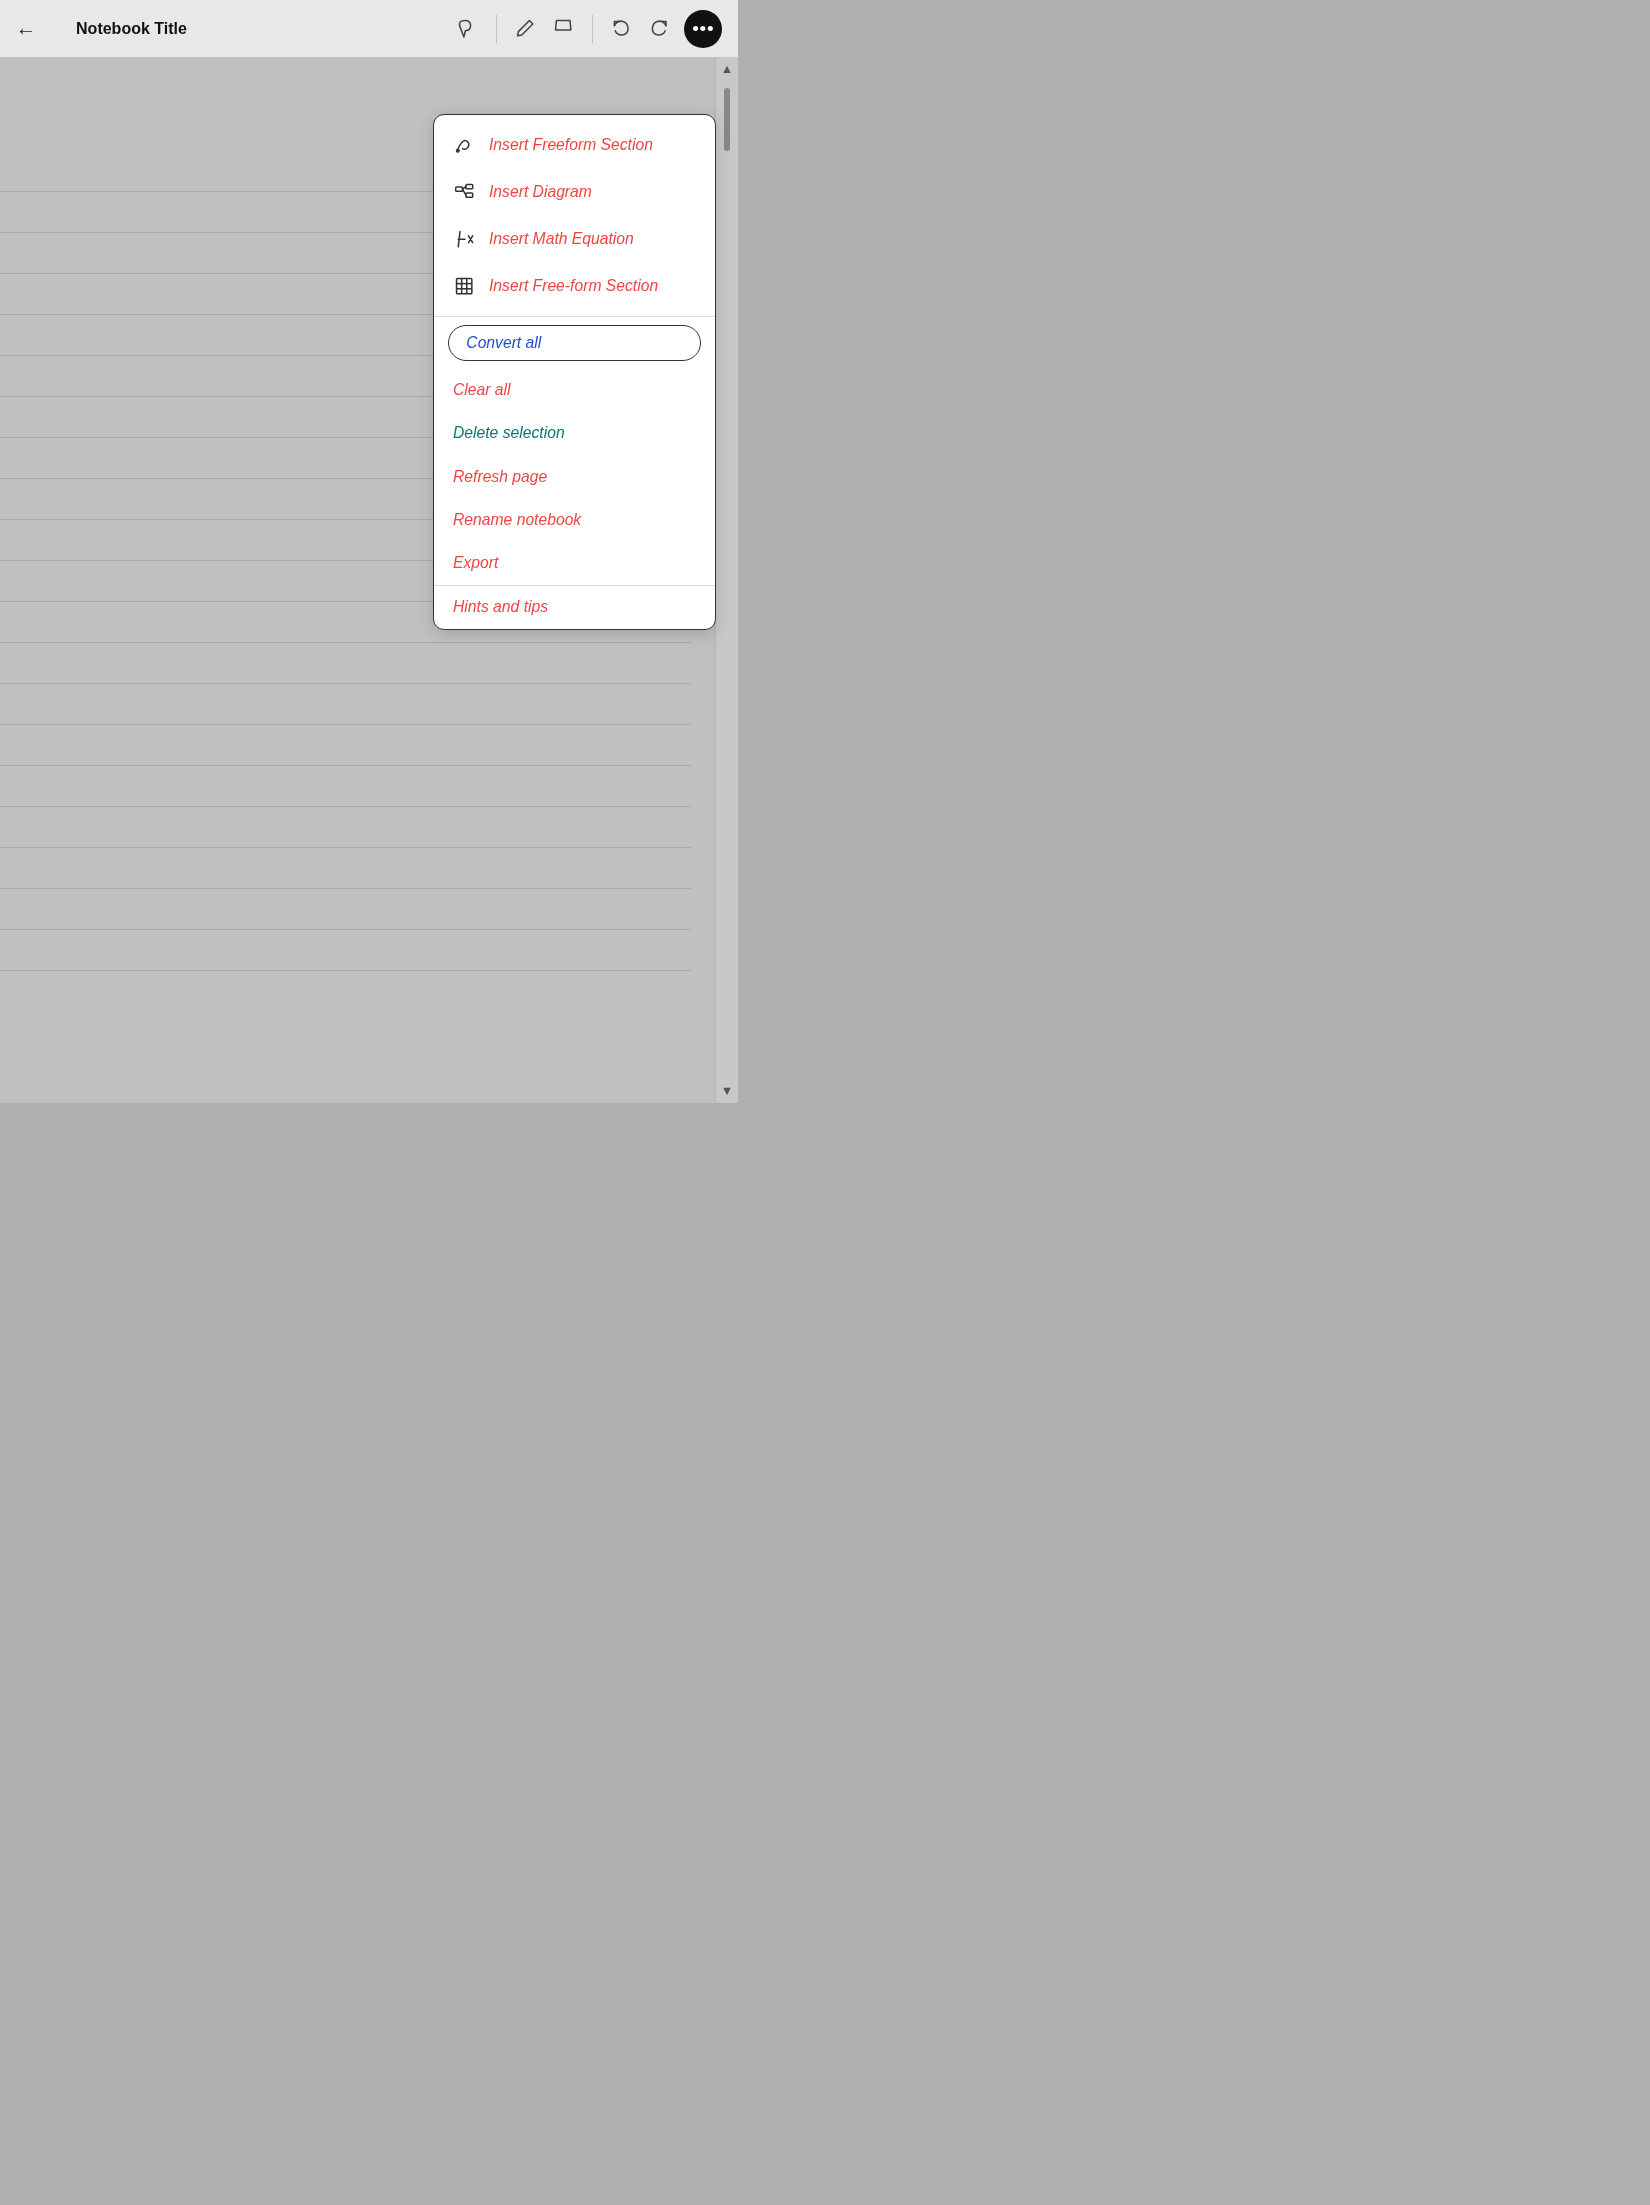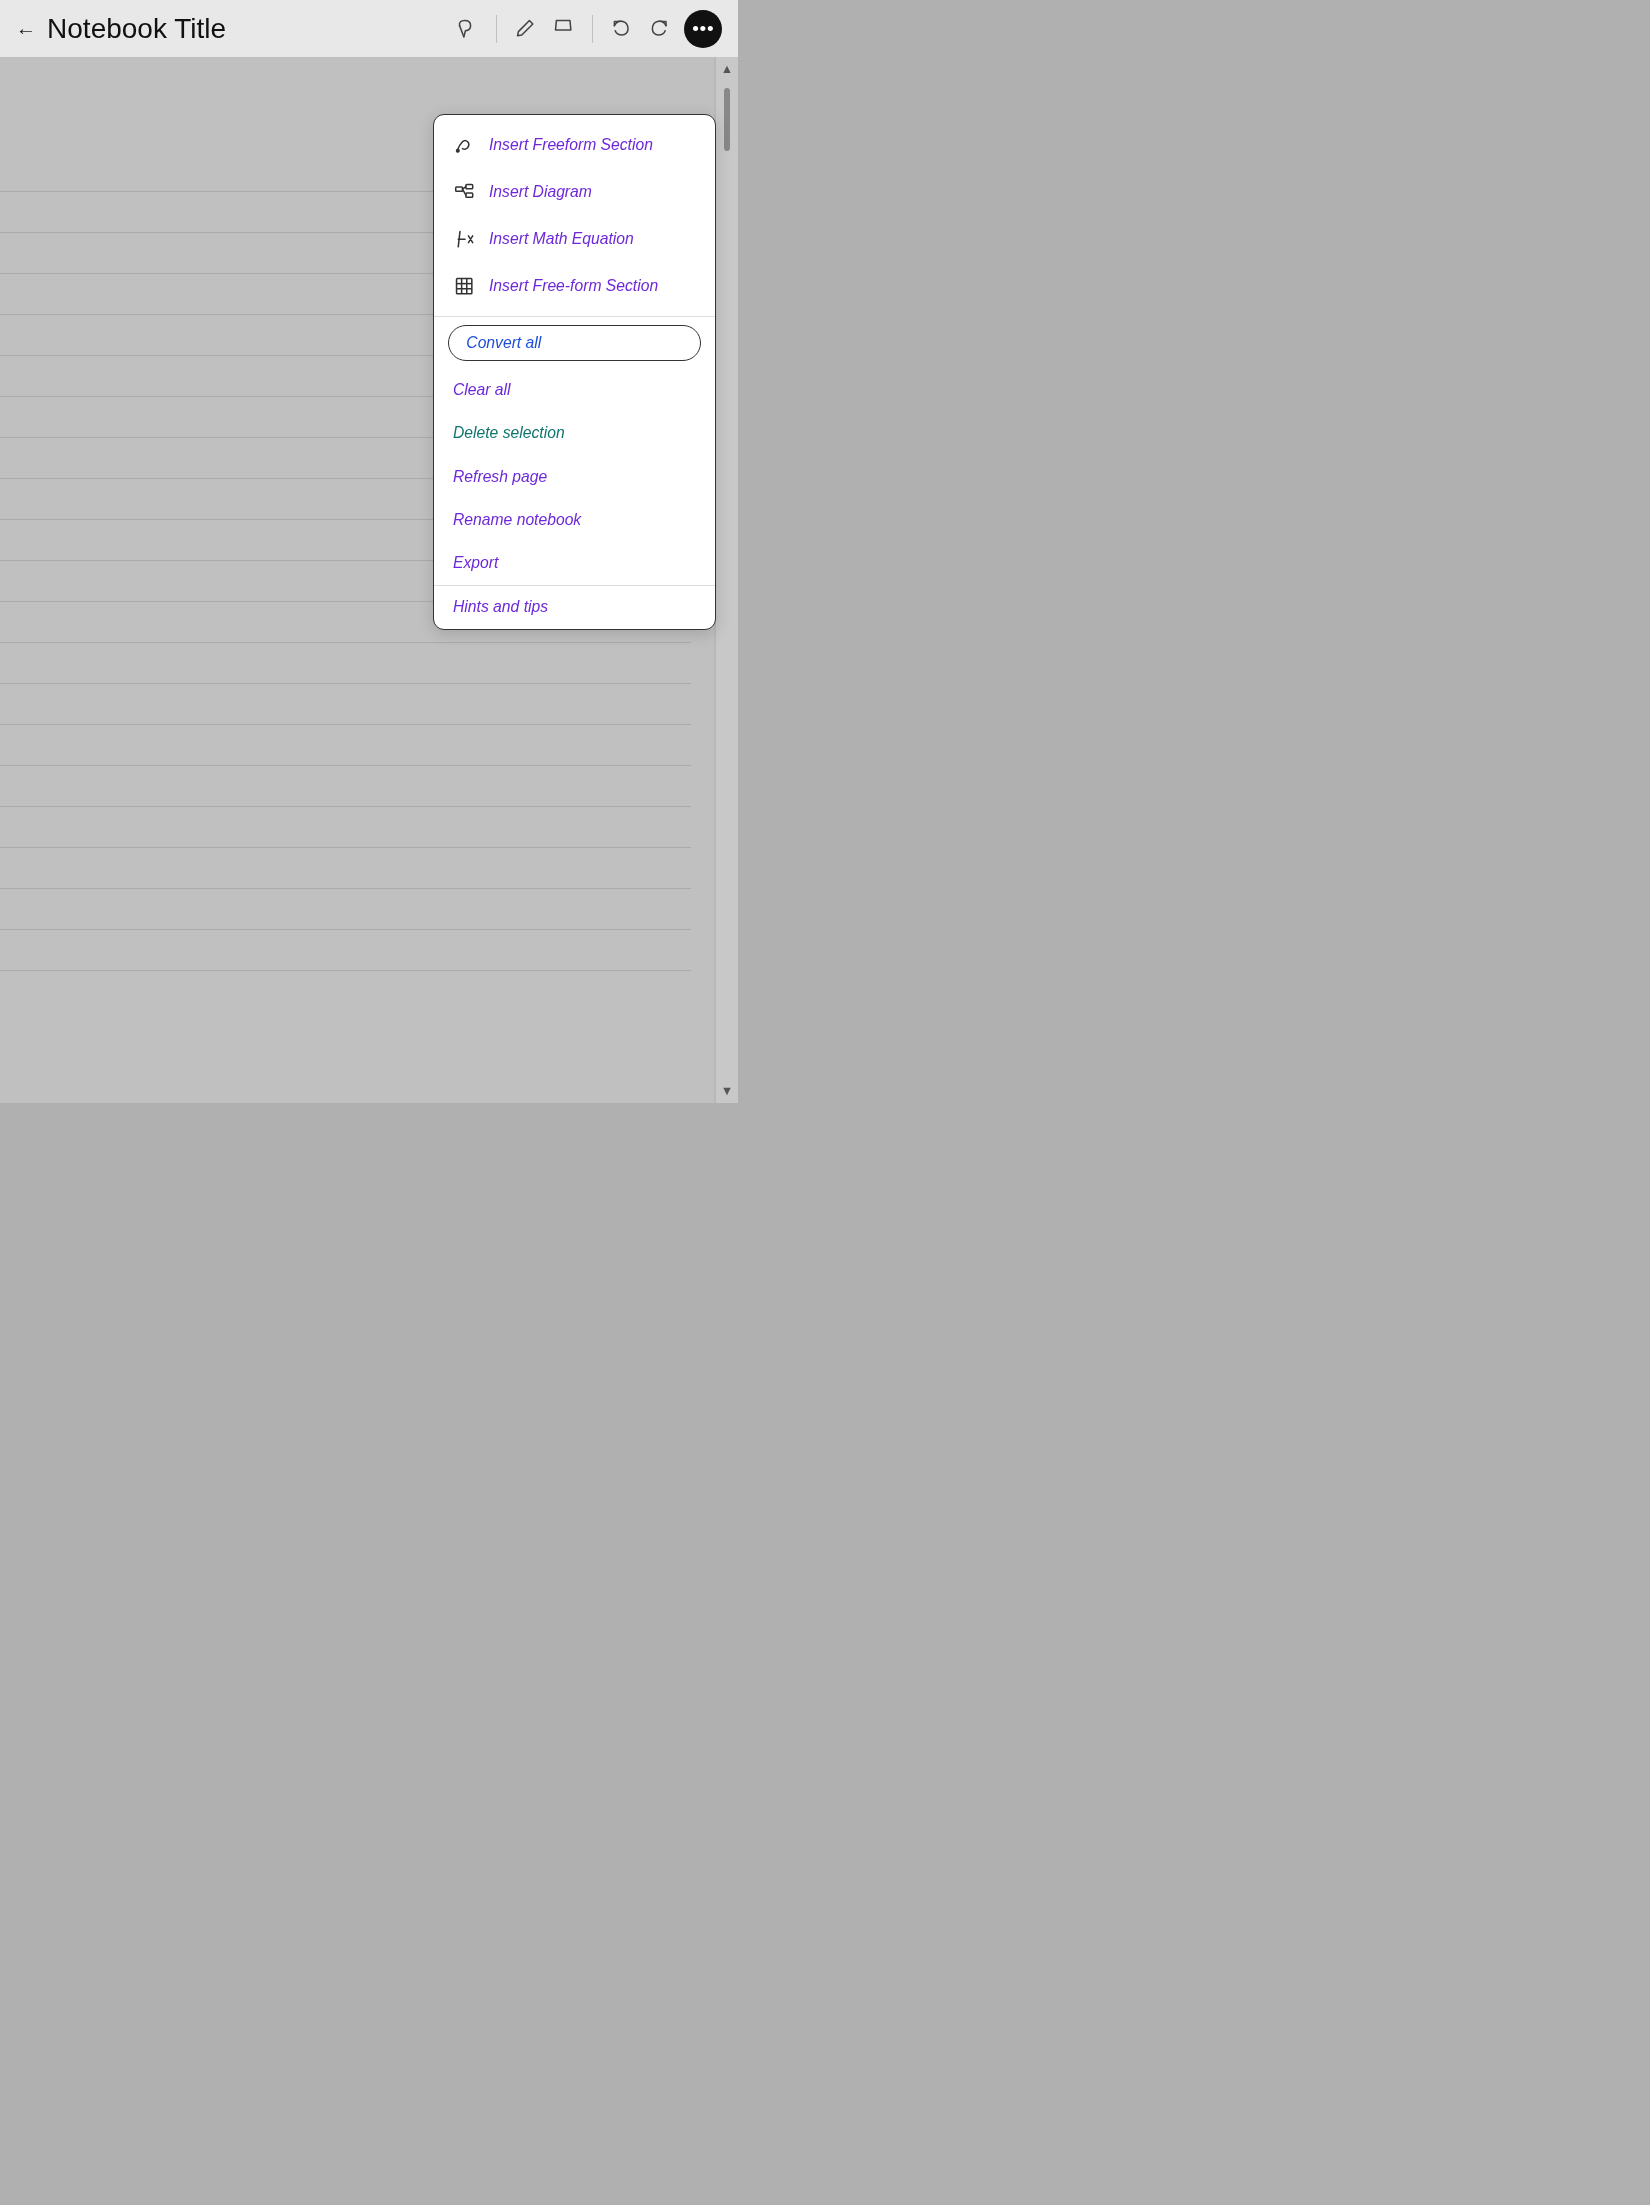--- a/index.html
+++ b/index.html
@@ -36,23 +36,24 @@
     }
 
     .back-arrow {
       font-size: 20.4px;
       color: #222;
       cursor: pointer;
       margin-right: 3.1px;
     }
 
     .notebook-title {
-      font-size: 28px;
-      font-weight: 400;
+      font-size: 16px;
+      font-weight: 700;
       color: #111;
+      margin-left: 29px;
     }
 
     .toolbar-center {
       display: flex;
       align-items: center;
       gap: 3.1px;
     }
 
     .toolbar-divider {
       width: 0.8px;
@@ -184,21 +185,21 @@
       height: 0.8px;
       background: #ddd;
       margin: 0;
     }
 
     .menu-item {
       display: flex;
       align-items: center;
       padding: 12.6px 19px;
       font-size: 15.7px;
-      color: #6d28d9;
+      color: #ef4444;
       cursor: pointer;
       gap: 14px;
       font-style: italic;
     }
 
     .menu-item.disabled {
       color: #0f766e;
     }
 
     .convert-pill {

